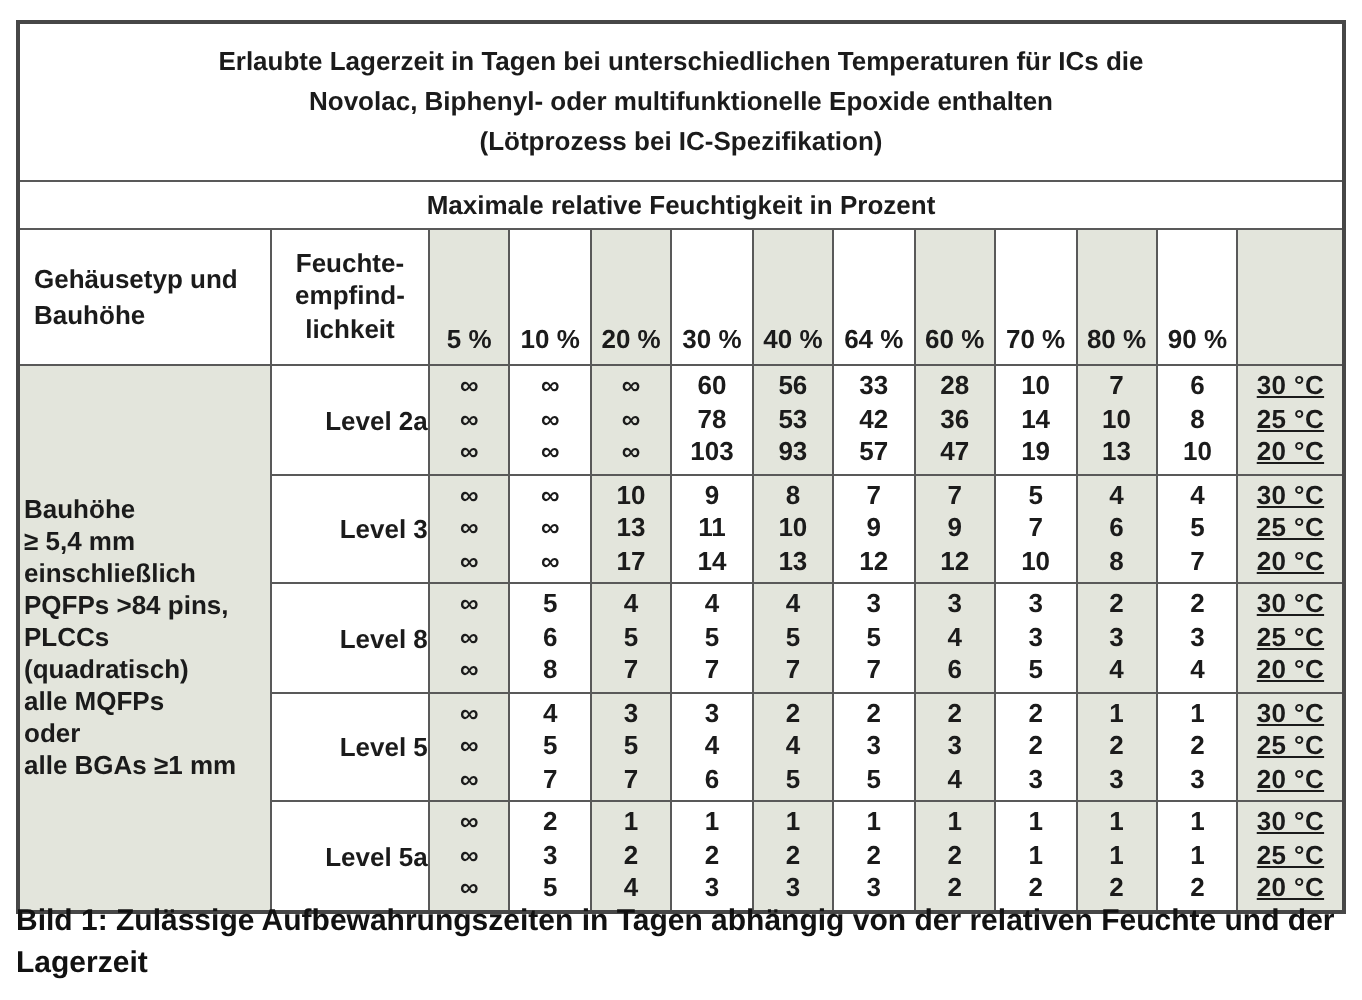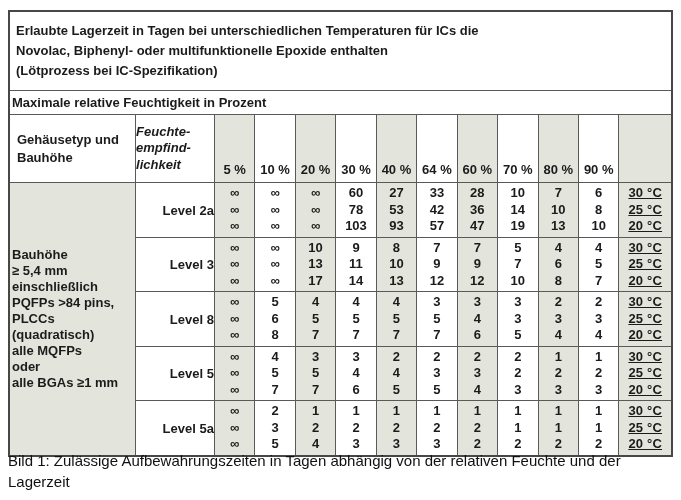--- a/index.html
+++ b/index.html
@@ -26,46 +26,47 @@
   table.main td, table.main th {
     border: 1px solid #595959;
     font-size: 13px;
     font-weight: 600;
     color: #1b1b1b;
     background: #ffffff;
   }
   table.main { border: 2px solid #474747; }
   .title-cell {
     background: #e8e9e1;
+    text-align: center;
     font-weight: bold;
     font-size: 13.5px;
     line-height: 1.55;
     padding: 9px 6px;
   }
   .greenbar-cell {
     background: #21704a;
     color: #ffffff;
+    text-align: center;
     font-weight: bold;
     font-size: 13.5px;
     padding: 4px 2px;
   }
   tr.head-row { height: 68px; padding-left: 14px; }
   .pkg-head {
     text-align: left;
     vertical-align: middle;
     padding: 4px 6px 4px 7px;
     font-size: 13.5px;
     line-height: 1.35;
   }
   .sens-head {
-    text-align: left;
+    text-align: center;
     vertical-align: middle;
     font-size: 13.5px;
     line-height: 1.3;
-    font-style: italic;
   }
   th.pct {
     text-align: center;
     vertical-align: bottom;
     padding-bottom: 5px;
     font-size: 13px;
     font-weight: 600;
   }
   .shade { background: #e3e5dc !important; }
   tr.level-row { height: 54px; }
@@ -87,21 +88,21 @@
     font-size: 13px;
     line-height: 16.5px;
     padding: 2px 0;
   }
   td.temp { font-size: 12.5px; letter-spacing: 0.2px; text-decoration: underline; }
   .caption {
     position: absolute;
     left: 8px; top: 450px;
     width: 666px;
     font-size: 15px;
-    font-weight: normal;
+    font-weight: bold;
     color: #111111;
     line-height: 1.4;
   }
 </style>
 </head>
 <body>
 
 <div class="page">
 
   <div class="tbl-wrap">
@@ -180,21 +181,21 @@
               <div>∞</div>
               <div>∞</div>
               <div>∞</div>
             </td>
             <td class="val">
               <div>60</div>
               <div>78</div>
               <div>103</div>
             </td>
             <td class="val shade">
-              <div>27</div>
+              <div>56</div>
               <div>53</div>
               <div>93</div>
             </td>
             <td class="val">
               <div>33</div>
               <div>42</div>
               <div>57</div>
             </td>
             <td class="val shade">
               <div>28</div>

